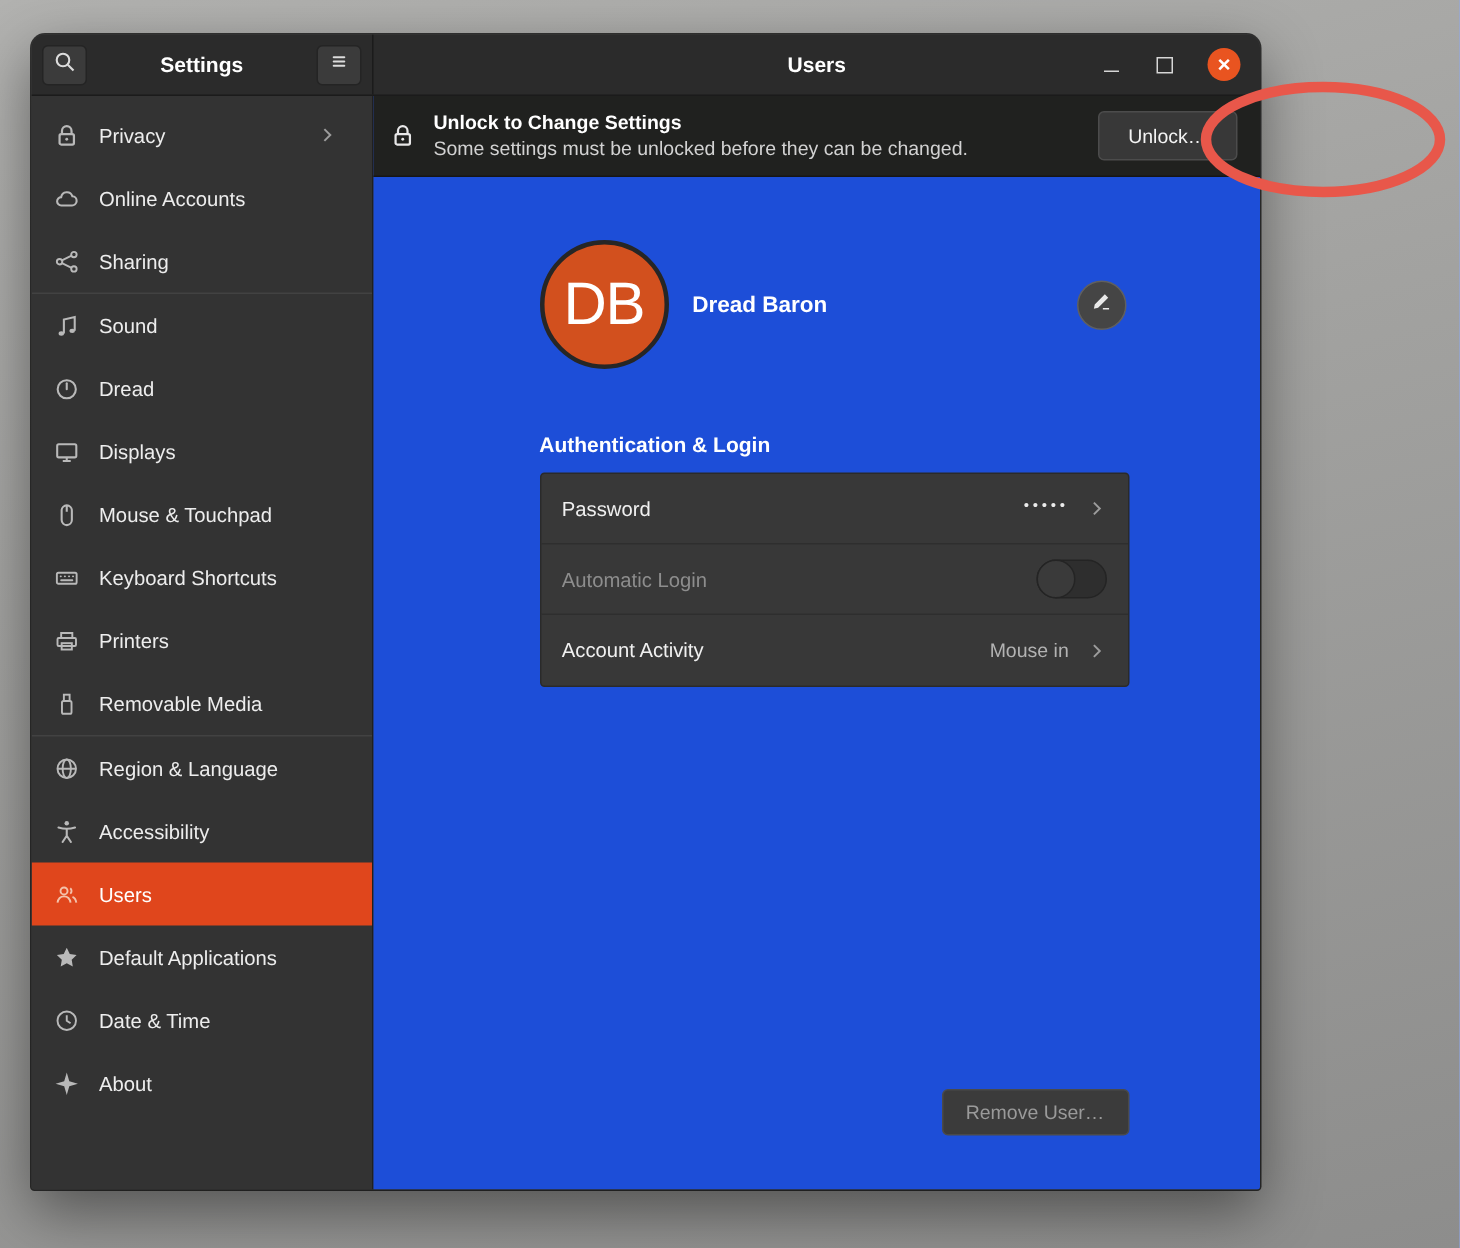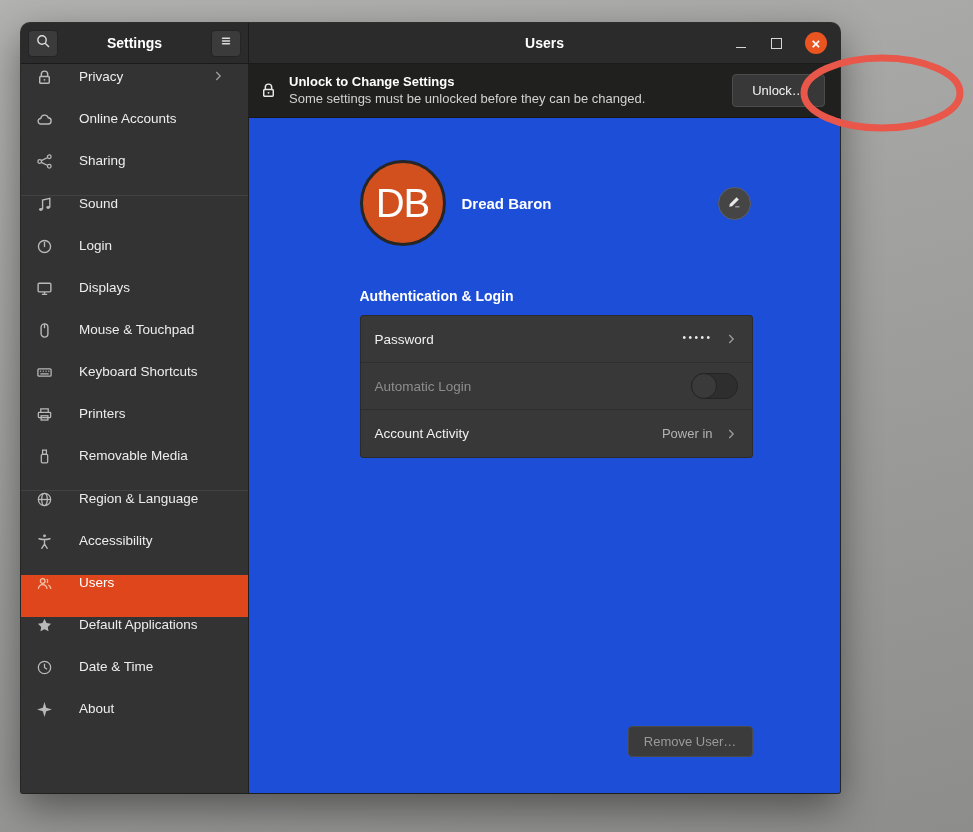--- a/index.html
+++ b/index.html
@@ -29,21 +29,21 @@
   .wc { display:flex; align-items:center; justify-content:center; color:#d6d6d6; }
   .wc-min { width:12px; height:12px; }
   .wc-min::after { content:""; width:10px; height:0; border-top:1.6px solid #d6d6d6; margin-top:8px; }
   .wc-max { width:12px; height:12px; }
   .wc-max::after { content:""; width:9px; height:9px; border:1.4px solid #d6d6d6; }
   .wc-close { width:22px; height:22px; border-radius:50%; background:var(--close-orange,#e95420);
     color:#ffffff; font-size:15px; font-weight:bold; line-height:1; }
   
   .body-row { flex:1; display:flex; min-height:0; }
   .sidebar { width:228px; flex-shrink:0; background:#333333; border-right:1px solid #202020; padding-top:5px; overflow:hidden; }
-  .sb-item { height:42px; display:flex; align-items:flex-start; gap:26px; padding:0 23px 0 15px;
+  .sb-item { height:42px; display:flex; align-items:center; gap:13px; padding:0 23px 0 15px;
     color:#ededed; font-size:13.5px; }
   .sb-icon { width:17px; height:17px; color:#b9b9b9; flex-shrink:0; display:flex; }
   .sb-icon svg { width:17px; height:17px; }
   .sb-chevron { margin-left:auto; color:#9d9d9d; display:flex; }
   .sb-chevron svg { width:14px; height:14px; }
   .sb-item.selected { background:var(--accent,#e0461c); color:#ffffff; }
   .sb-item.selected .sb-icon { color:#f3c2ab; }
   .sb-divider { height:1px; background:#424242; margin:0; }
   
   .main { flex:1; display:flex; flex-direction:column; background:#1d4ed8; min-width:0; }
@@ -172,21 +172,21 @@
 
       </div>
 
       <div class="sb-item">
         <span class="sb-icon">
             <svg viewBox="0 0 16 16" fill="none" stroke="currentColor" stroke-width="1.3">
               <circle cx="8" cy="8" r="5.7"></circle>
               <path d="M8 8V4.2" stroke-linecap="round"></path>
             </svg>
           </span>
-        <span class="sb-label">Login</span>
+        <span class="sb-label">Dread</span>
 
       </div>
 
       <div class="sb-item">
         <span class="sb-icon">
             <svg viewBox="0 0 16 16" fill="none" stroke="currentColor" stroke-width="1.3">
               <rect x="2" y="3" width="12" height="8.2" rx="1"></rect>
               <path d="M8 11.2v2.3M5.5 13.5h5"></path>
             </svg>
           </span>
@@ -355,21 +355,21 @@
               <span class="row-label">Automatic Login</span>
               <span class="row-right">
                 <span class="toggle">
                     <span class="knob"></span>
                   </span>
               </span>
             </div>
             <div class="row">
               <span class="row-label">Account Activity</span>
               <span class="row-right">
-                <span class="row-value">Power in</span>
+                <span class="row-value">Mouse in</span>
                 <span class="chev icon-slot">
                     <svg viewBox="0 0 16 16" fill="none" stroke="currentColor" stroke-width="1.5">
                       <path d="M6 3.5L10.5 8 6 12.5"></path>
                     </svg>
                   </span>
               </span>
             </div>
           </div>
 
           <div class="bottom-row">

